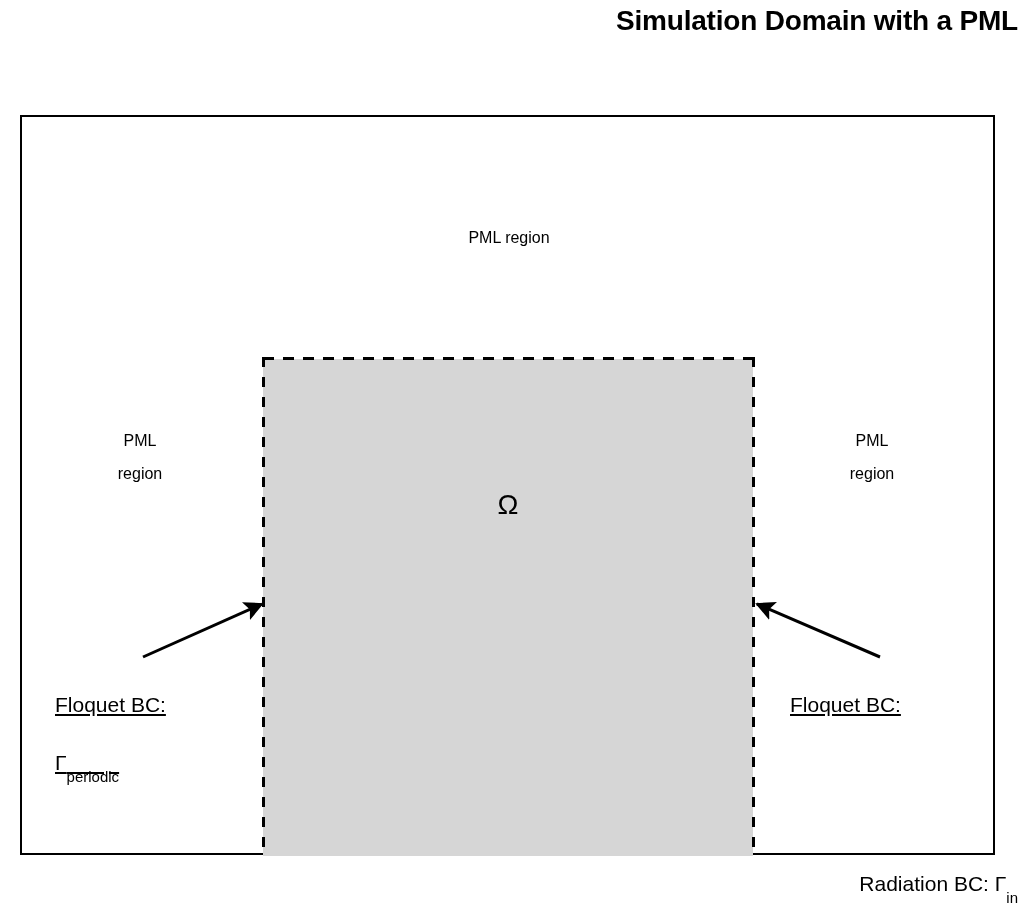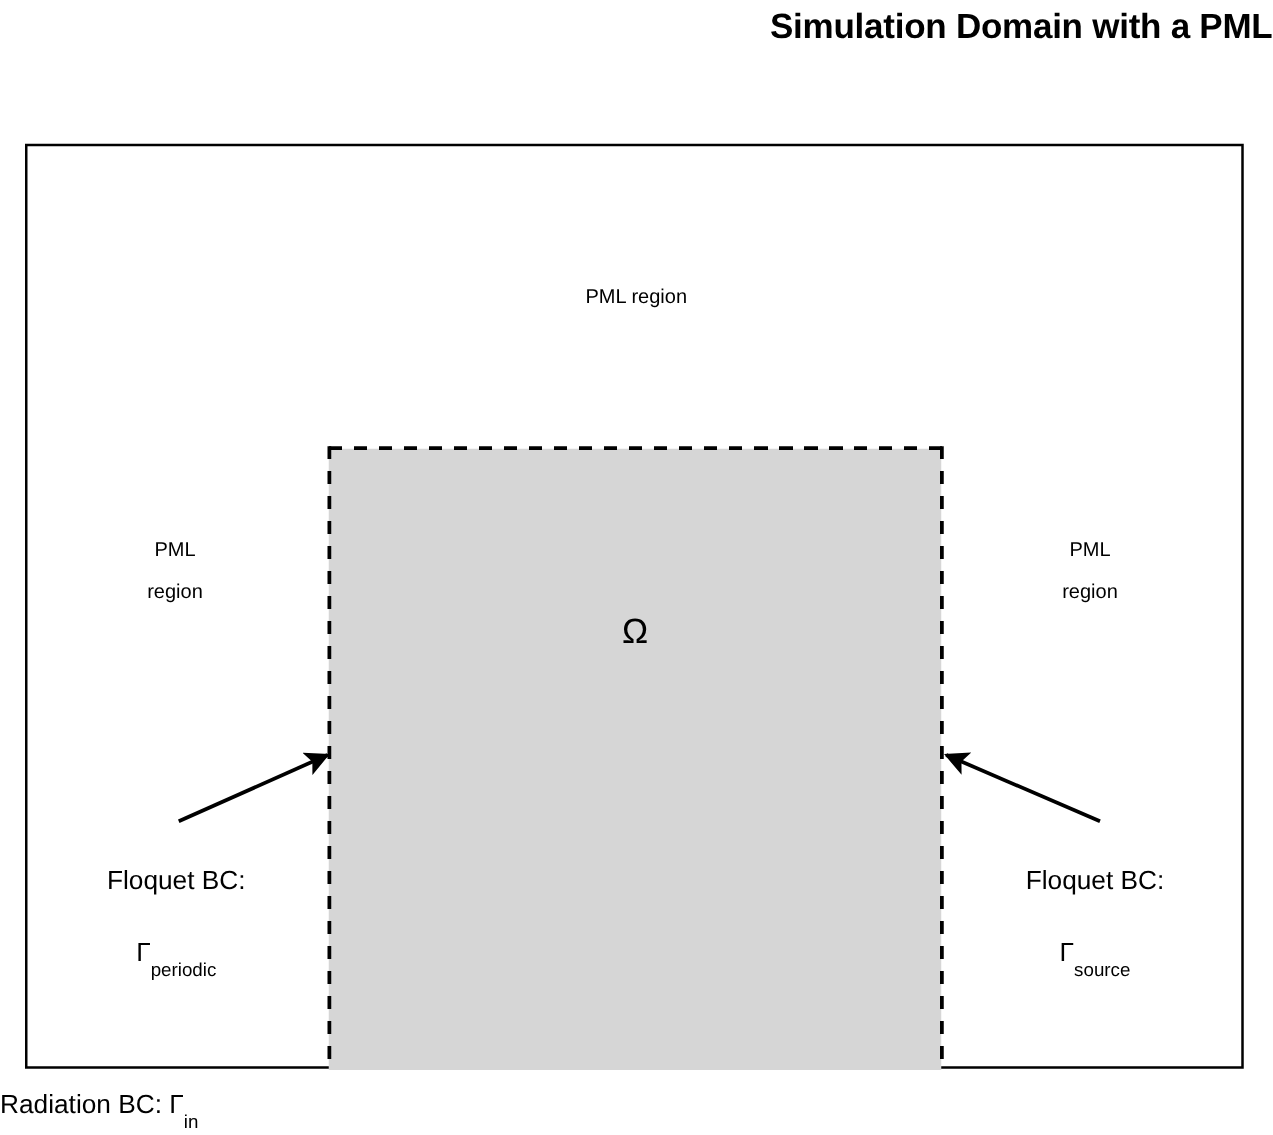--- a/index.html
+++ b/index.html
@@ -123,21 +123,22 @@
     width: 120px;
     text-align: center;
     font-size: 28px;
     line-height: 34px;
   }
 
   .label-bc {
     position: absolute;
     font-size: 21px;
     line-height: 29px;
-    text-align: center;
+    text-align: left;
+    text-decoration: underline;
   }
   .label-bc .bc-title { display: block; }
   .label-bc .bc-sym {
     display: block;
     margin-top: 29px;
   }
   .label-bc-left {
     left: 55px;
     top: 690px;
     width: 172px;
@@ -153,21 +154,21 @@
     vertical-align: baseline;
     position: relative;
     top: 12px;
   }
 
   .label-radiation {
     position: absolute;
     left: 0;
     top: 870px;
     width: 1018px;
-    text-align: left;
+    text-align: right;
     font-size: 21px;
     line-height: 28px;
     white-space: nowrap;
   }
 
   
   .arrows-svg {
     position: absolute;
     left: 0;
     top: 0;
@@ -200,21 +201,20 @@
 
   <div class="label-omega">Ω</div>
 
   <div class="label-bc label-bc-left">
     <span class="bc-title">Floquet BC:</span>
     <span class="bc-sym"><span>Γ</span><span class="sub">periodic</span></span>
   </div>
 
   <div class="label-bc label-bc-right">
     <span class="bc-title">Floquet BC:</span>
-    <span class="bc-sym"><span>Γ</span><span class="sub">source</span></span>
   </div>
 
   <div class="label-radiation"><span>Radiation BC: Γ</span><span class="sub">in</span></div>
 
   <svg class="arrows-svg" viewBox="0 0 1018 908">
     <defs>
       <marker id="arrowhead-l" viewBox="0 0 10 10" refX="9" refY="5" markerWidth="6.5" markerHeight="6.5" orient="auto-start-reverse">
         <path d="M 0 0 L 10 5 L 0 10 L 2.2 5 z" fill="#000000"></path>
       </marker>
       <marker id="arrowhead-r" viewBox="0 0 10 10" refX="9" refY="5" markerWidth="6.5" markerHeight="6.5" orient="auto-start-reverse">

